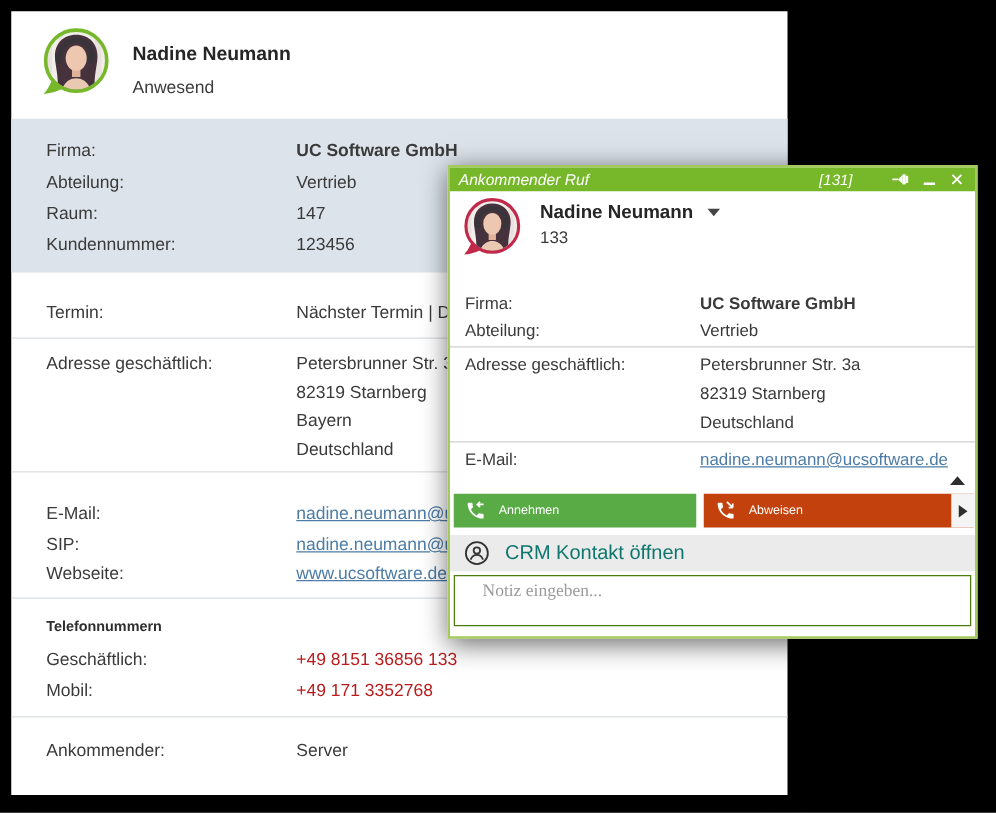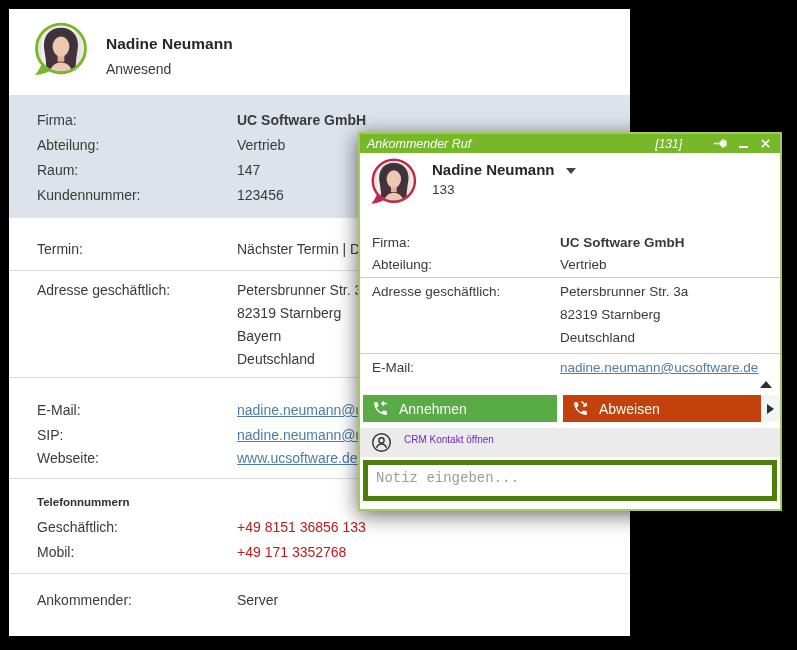--- a/index.html
+++ b/index.html
@@ -28,35 +28,35 @@
   .tb-btn{display:flex;align-items:center;justify-content:center;width:16px;height:16px;margin-left:6px;cursor:pointer;}
   .pbody{position:absolute;left:0;top:19px;right:0;bottom:0;}
   .p-lbl{position:absolute;left:12px;font-size:13.5px;white-space:nowrap;}
   .p-val{position:absolute;left:200px;font-size:13.5px;white-space:nowrap;}
   .p-div{position:absolute;left:0;right:0;height:1px;background:#cfcfcf;}
   .caller-name{position:absolute;left:72px;top:8px;font-size:15px;font-weight:bold;color:#262626;cursor:pointer;}
   .caret-down{display:inline-block;width:0;height:0;border-left:5px solid transparent;
     border-right:5px solid transparent;border-top:6px solid #444;margin-left:11px;vertical-align:middle;}
   .caller-number{position:absolute;left:72px;top:29px;font-size:13.5px;}
   .btn{position:absolute;top:242px;height:27px;display:flex;align-items:center;color:#fff;
-    font-size:14px;cursor:pointer;box-sizing:border-box;padding-left:9px;}
+    font-size:10px;cursor:pointer;box-sizing:border-box;padding-left:9px;}
   .btn svg{margin-right:10px;}
   .btn-accept{left:3px;width:194px;background:#58ab45;}
   .btn-reject{left:203px;width:216px;background:#c2410c;}
   .more-box{position:absolute;left:401px;top:242px;width:19px;height:27px;background:#f4f4f4;
     display:flex;align-items:center;justify-content:center;cursor:pointer;}
   .tri-right{width:0;height:0;border-top:5px solid transparent;border-bottom:5px solid transparent;border-left:7px solid #2e2e2e;}
   .tri-up{position:absolute;right:8px;top:228px;width:0;height:0;border-left:6px solid transparent;
     border-right:6px solid transparent;border-bottom:7px solid #2e2e2e;cursor:pointer;}
   .crm-row{position:absolute;left:0;right:0;top:275px;height:29px;background:#ebebeb;cursor:pointer;}
   .crm-row .crm-icon{position:absolute;left:11px;top:4px;}
-  .crm-row .crm-text{position:absolute;left:44px;top:6px;font-size:10px;color:#6d28d9;}
+  .crm-row .crm-text{position:absolute;left:44px;top:6px;font-size:16px;color:#0f766e;}
   .note-box{position:absolute;left:3px;right:3px;top:307px;height:41px;box-sizing:border-box;}
-  .note-box textarea{width:100%;height:100%;box-sizing:border-box;border:5px solid #4d7c0f;
-    resize:none;outline:none;font-family:Liberation Mono, monospace;font-size:14px;color:#3a3a3a;padding:5px 8px;}
+  .note-box textarea{width:100%;height:100%;box-sizing:border-box;border:1px solid #4d7c0f;
+    resize:none;outline:none;font-family:Liberation Serif, serif;font-size:14px;color:#3a3a3a;padding:5px 22px;}
   .note-box textarea::placeholder{color:#9b9b9b;}
   .min-bar{width:9px;height:2px;background:#fff;margin-top:6px;}
 </style>
 </head>
 <body>
 
 <div class="main-window">
 
   <div class="abs" style="left:22px;top:12px;width:58px;height:58px;">
     <svg viewBox="0 0 60 60" width="58" height="58">

